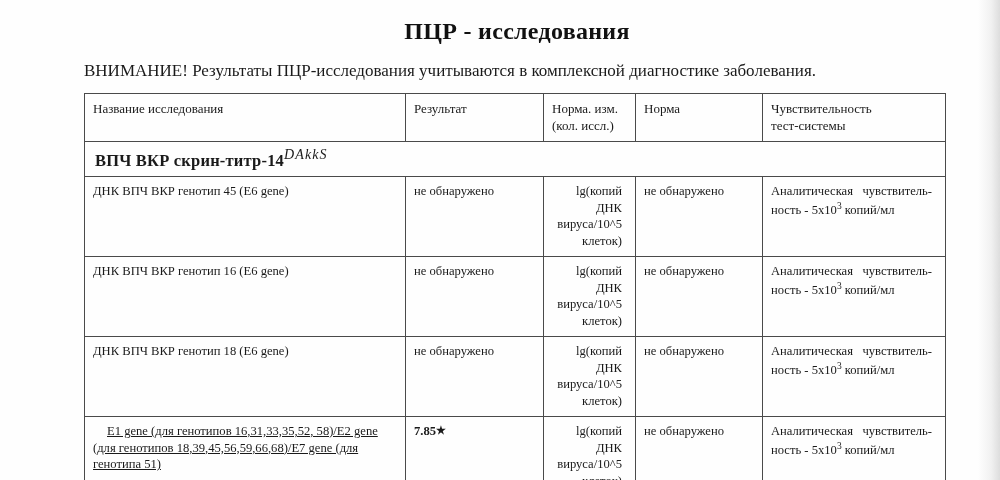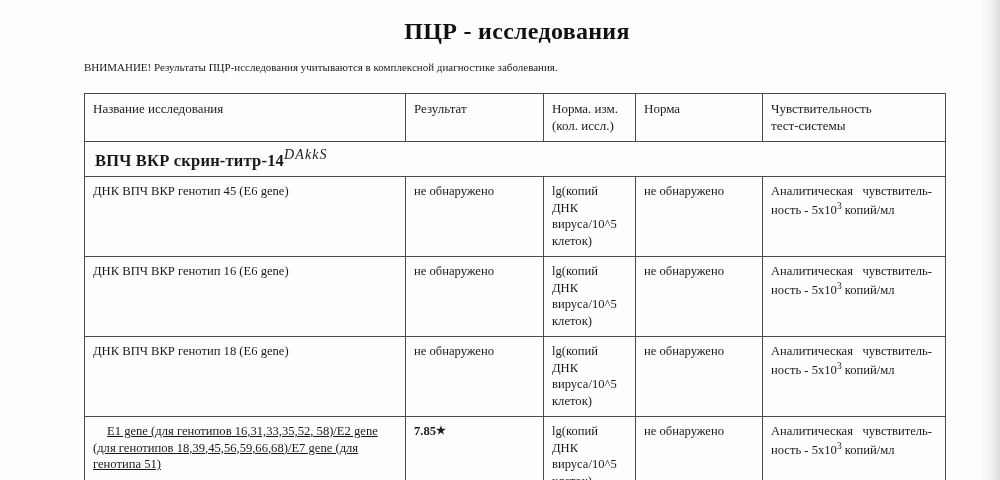--- a/index.html
+++ b/index.html
@@ -36,21 +36,21 @@
     width: 1000px;
     text-align: center;
     font-size: 24px;
     font-weight: bold;
     letter-spacing: 0.3px;
     color: #111;
   }
   .notice {
     position: absolute;
     left: 84px; top: 61px;
-    font-size: 11px;
+    font-size: 17px;
     color: #1a1a1a;
     white-space: nowrap;
   }
   table.report {
     position: absolute;
     left: 84px;
     top: 93px;
     width: 861px;
     border-collapse: collapse;
     table-layout: fixed;
@@ -84,21 +84,21 @@
   }
   sup.dakks {
     font-size: 14px;
     font-style: italic;
     font-weight: normal;
     letter-spacing: 1.1px;
     vertical-align: super;
   }
   td.name-cell { padding-left: 18px; }
   td.name-cell.indent-first { text-indent: 14px; text-decoration: underline; }
-  td.units-cell { padding-left: 9px; }
+  td.units-cell { padding-left: 9px; text-align: right; }
   td.result-cell { padding-left: 10px; }
   td.norm-cell { padding-left: 10px; }
   td.sens-cell { padding-left: 10px; text-align: justify; margin-left: 35px; }
   .bold { font-weight: bold; }
   .star { font-size: 11px; vertical-align: 1px; }
   sup.exp { font-size: 9.5px; vertical-align: super; }
   .row-tall td { height: 62px; }
 </style>
 </head>
 <body>

